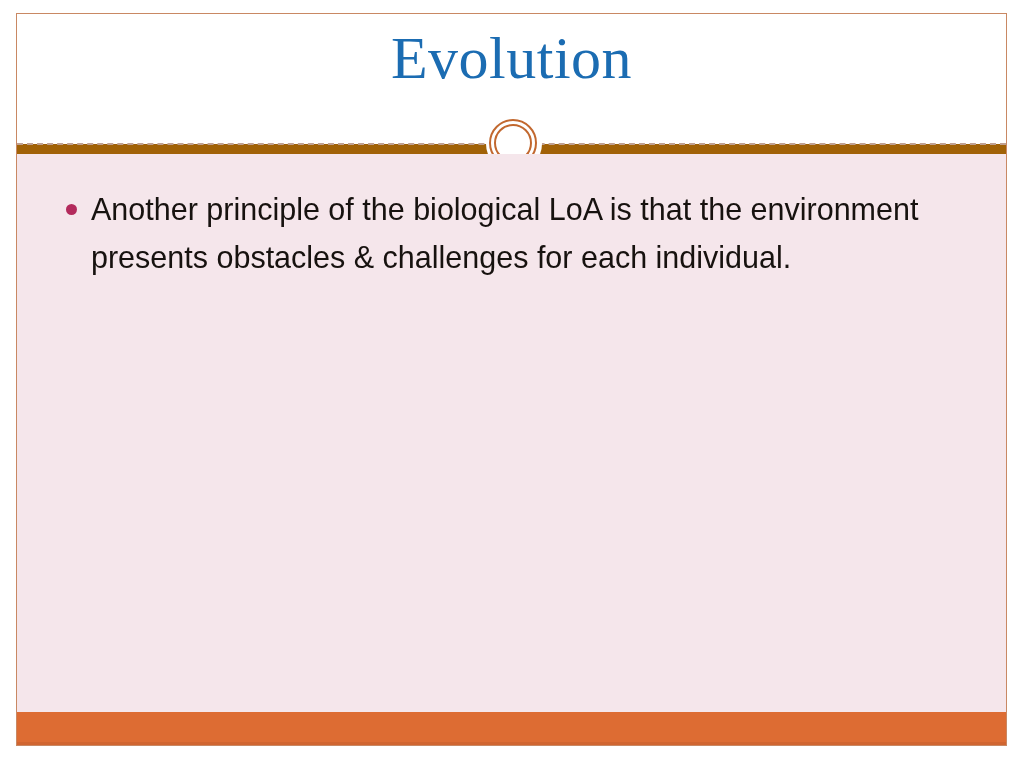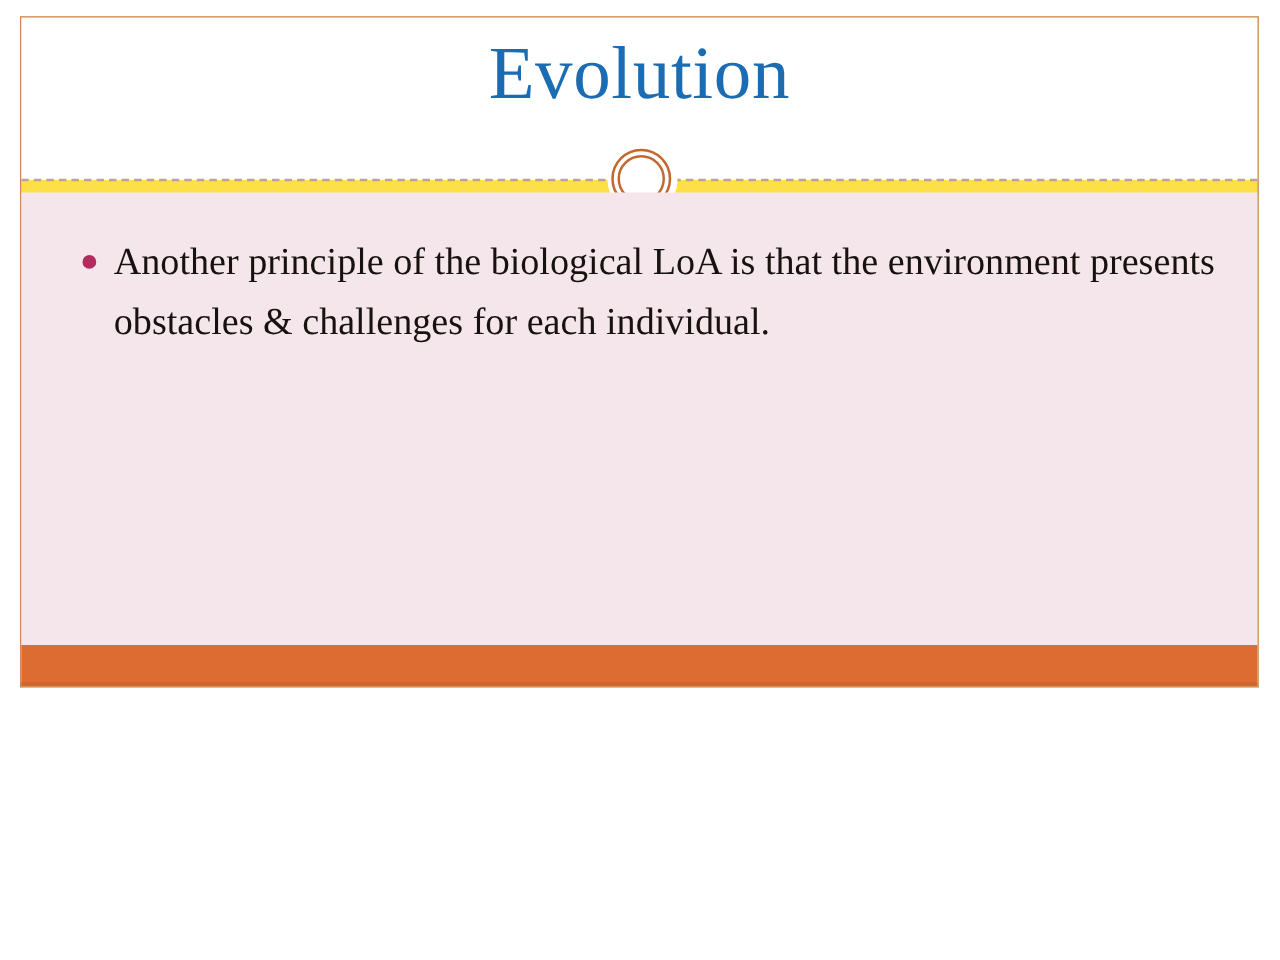--- a/index.html
+++ b/index.html
@@ -22,24 +22,24 @@
     width: 1024px;
     height: 768px;
     background: #ffffff;
   }
 
   #slide-border {
     position: absolute;
     left: 16px;
     top: 13px;
     width: 991px;
-    height: 537px;
+    height: 733px;
     box-sizing: border-box;
     border: 1.6px solid #c98863;
-    background: #fde047;
+    background: #a16207;
     overflow: hidden;
   }
 
   
   #title-zone {
     position: absolute;
     left: 0;
     top: 0;
     right: 0;
     height: 130px;
@@ -128,21 +128,21 @@
     list-style: none;
   }
 
   .bullet-item {
     position: relative;
     padding-left: 59px;
     margin: 0 0 4px 0;
     color: #17120f;
     font-size: 30.5px;
     line-height: 48px;
-    font-family: Liberation Serif, serif;
+    font-family: Liberation Sans, sans-serif;
   }
 
   .bullet-dot {
     position: absolute;
     left: 34px;
     top: 19px;
     width: 11px;
     height: 11px;
     border-radius: 50%;
     background: #b32a5c;

